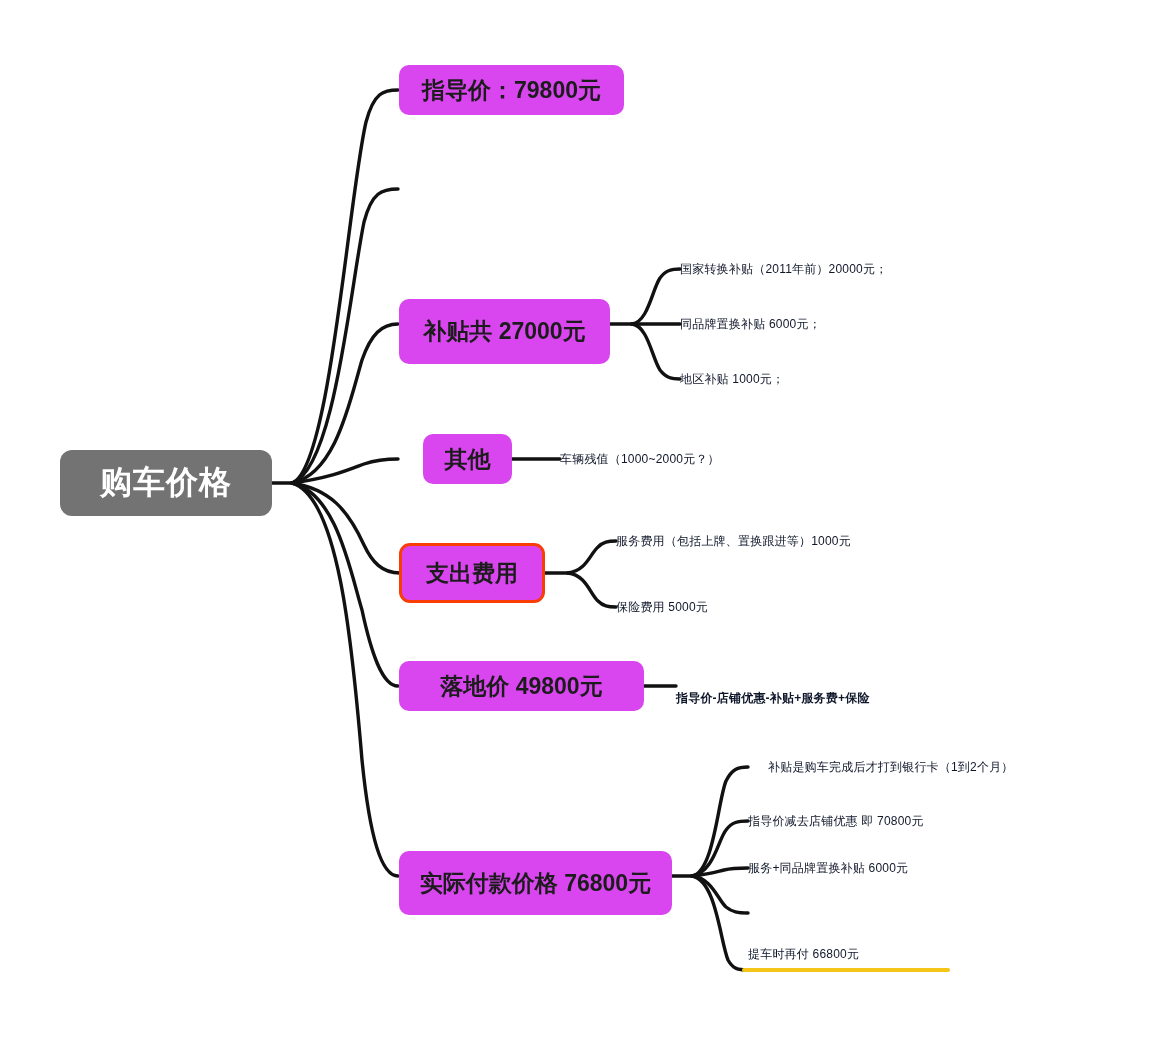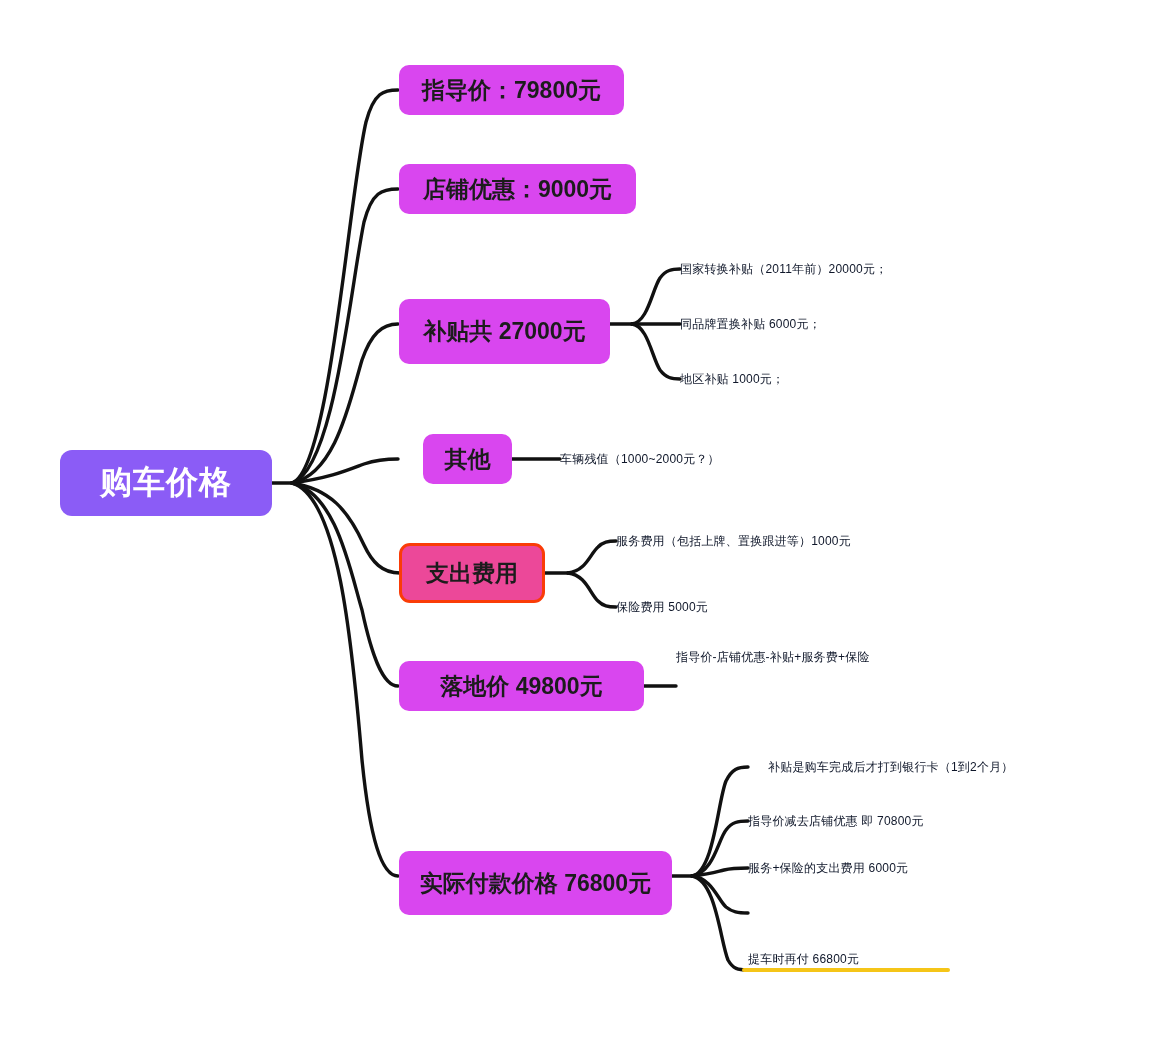--- a/index.html
+++ b/index.html
@@ -36,58 +36,57 @@
     position: absolute;
     box-sizing: border-box;
     display: flex;
     align-items: center;
     justify-content: center;
     white-space: nowrap;
   }
 
   
   .node-root {
-    background: #8b5cf6;
+    background: #737373;
     color: #ffffff;
     border-radius: 12px;
     font-size: 32px;
     font-weight: bold;
     letter-spacing: 1px;
     padding: 0 22px;
   }
 
   
   .node-branch {
     background: #d946ef;
     color: #1c1c1c;
     border-radius: 10px;
     font-size: 23px;
     font-weight: bold;
     padding: 0 20px;
   }
 
   
   .node-branch.selected {
-    background: #ec4899;
+    background: #d946ef;
     border: 3px solid #fa3c07;
     border-radius: 11px;
   }
 
   
   .node-leaf {
     color: #0f172a;
     font-size: 12px;
     font-weight: normal;
     justify-content: flex-start;
     letter-spacing: 0.2px;
   }
 
   .node-leaf.underlined {
     padding-bottom: 2px;
-    align-items: flex-end;
   }
 
   .leaf-underline {
     position: absolute;
     height: 4px;
     background: #f5c518;
     border-radius: 2px;
   }
 </style>
 </head>
@@ -137,23 +136,20 @@
   </svg>
 
   <div class="node node-root" style="left:60px; top:450px; width:212px; height:66px;">
     <span>购车价格</span>
   </div>
 
   <div class="node node-branch" style="left:399px; top:65px; width:225px; height:50px;">
     <span>指导价：79800元</span>
   </div>
 
-  <div class="node node-branch" style="left:399px; top:164px; width:237px; height:50px;">
-    <span>店铺优惠：9000元</span>
-  </div>
 
   <div class="node node-branch" style="left:399px; top:299px; width:211px; height:65px;">
     <span>补贴共 27000元</span>
   </div>
   <div class="node node-leaf" style="left:680px; top:254px; height:30px;">
     <span>国家转换补贴（2011年前）20000元；</span>
   </div>
   <div class="node node-leaf" style="left:680px; top:309px; height:30px;">
     <span>同品牌置换补贴 6000元；</span>
   </div>
@@ -174,34 +170,34 @@
   <div class="node node-leaf" style="left:616px; top:526px; height:30px;">
     <span>服务费用（包括上牌、置换跟进等）1000元</span>
   </div>
   <div class="node node-leaf" style="left:616px; top:592px; height:30px;">
     <span>保险费用 5000元</span>
   </div>
 
   <div class="node node-branch" style="left:399px; top:661px; width:245px; height:50px;">
     <span>落地价 49800元</span>
   </div>
-  <div class="node node-leaf" style="left:676px; top:642px; height:30px;">
+  <div class="node node-leaf" style="left:676px; top:683px; height:30px;font-weight:bold;">
     <span>指导价-店铺优惠-补贴+服务费+保险</span>
   </div>
 
   <div class="node node-branch" style="left:399px; top:851px; width:273px; height:64px;">
     <span>实际付款价格 76800元</span>
   </div>
   <div class="node node-leaf" style="left:768px; top:752px; height:30px;">
     <span>补贴是购车完成后才打到银行卡（1到2个月）</span>
   </div>
   <div class="node node-leaf" style="left:748px; top:806px; height:30px;">
     <span>指导价减去店铺优惠 即 70800元</span>
   </div>
   <div class="node node-leaf" style="left:748px; top:853px; height:30px;">
-    <span>服务+保险的支出费用 6000元</span>
+    <span>服务+同品牌置换补贴 6000元</span>
   </div>
   <div class="node node-leaf underlined" style="left:748px; top:940px; height:30px;">
     <span>提车时再付 66800元</span>
   </div>
   <div class="leaf-underline" style="left:742px; top:968px; width:208px;"></div>
 
 </div>
 
 </body></html>

